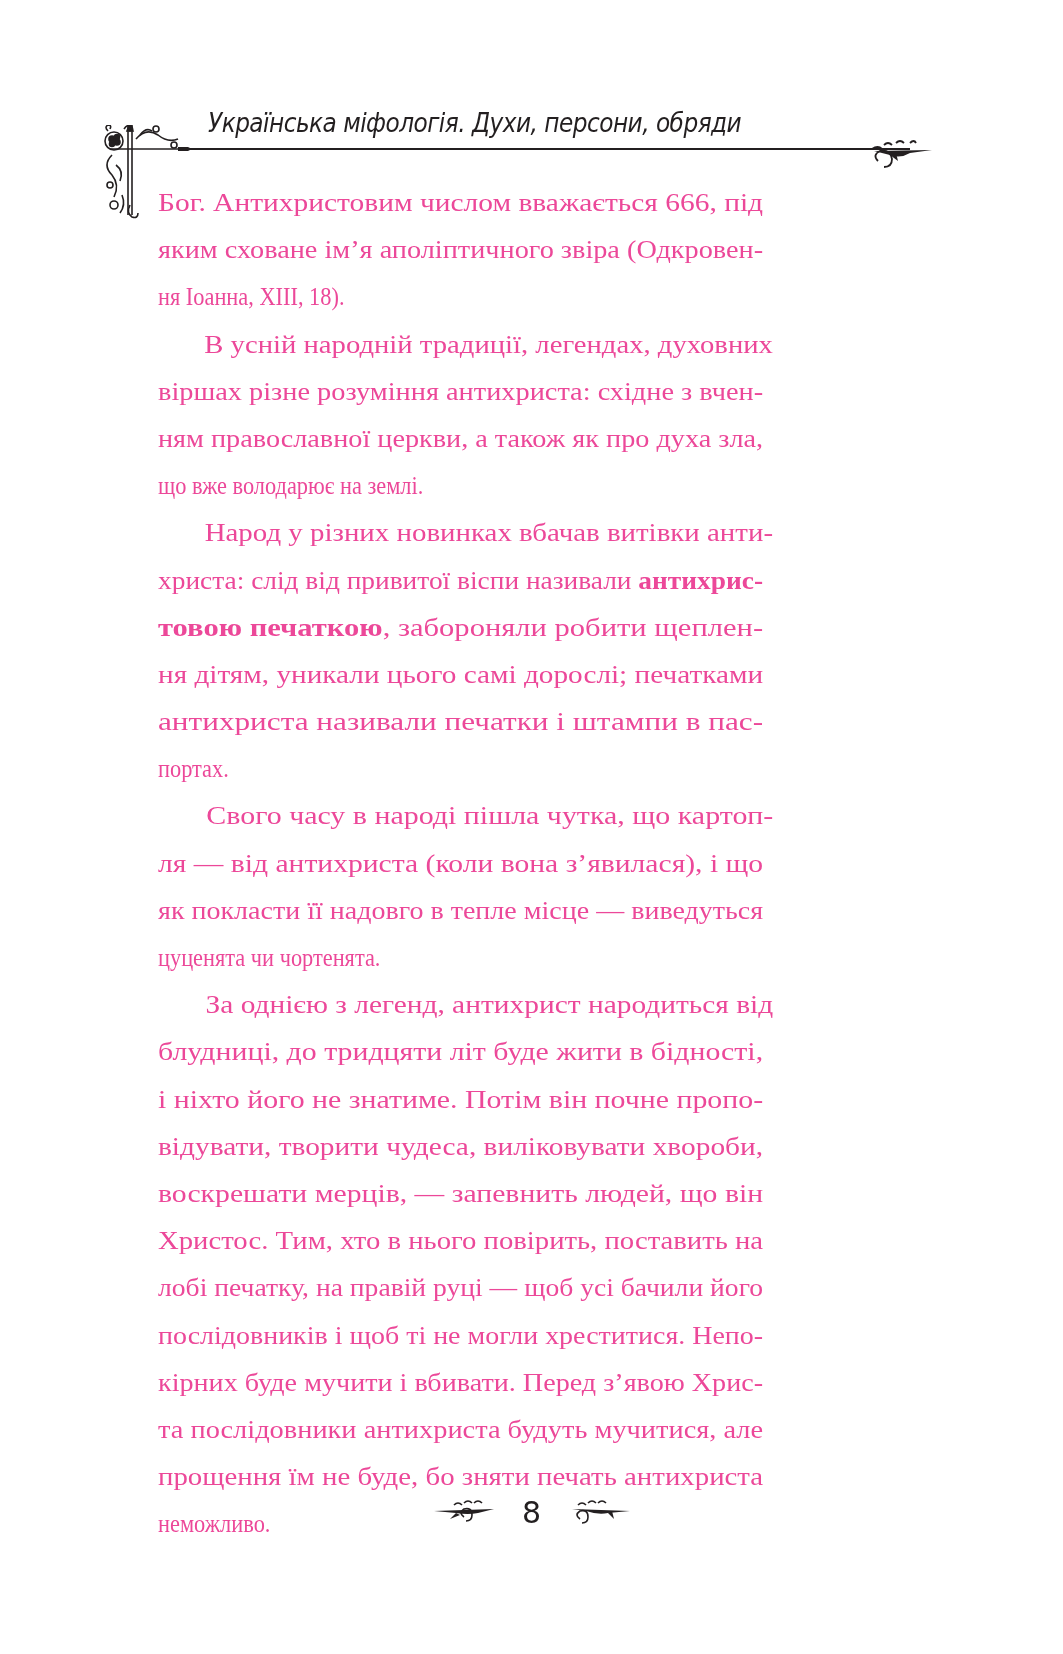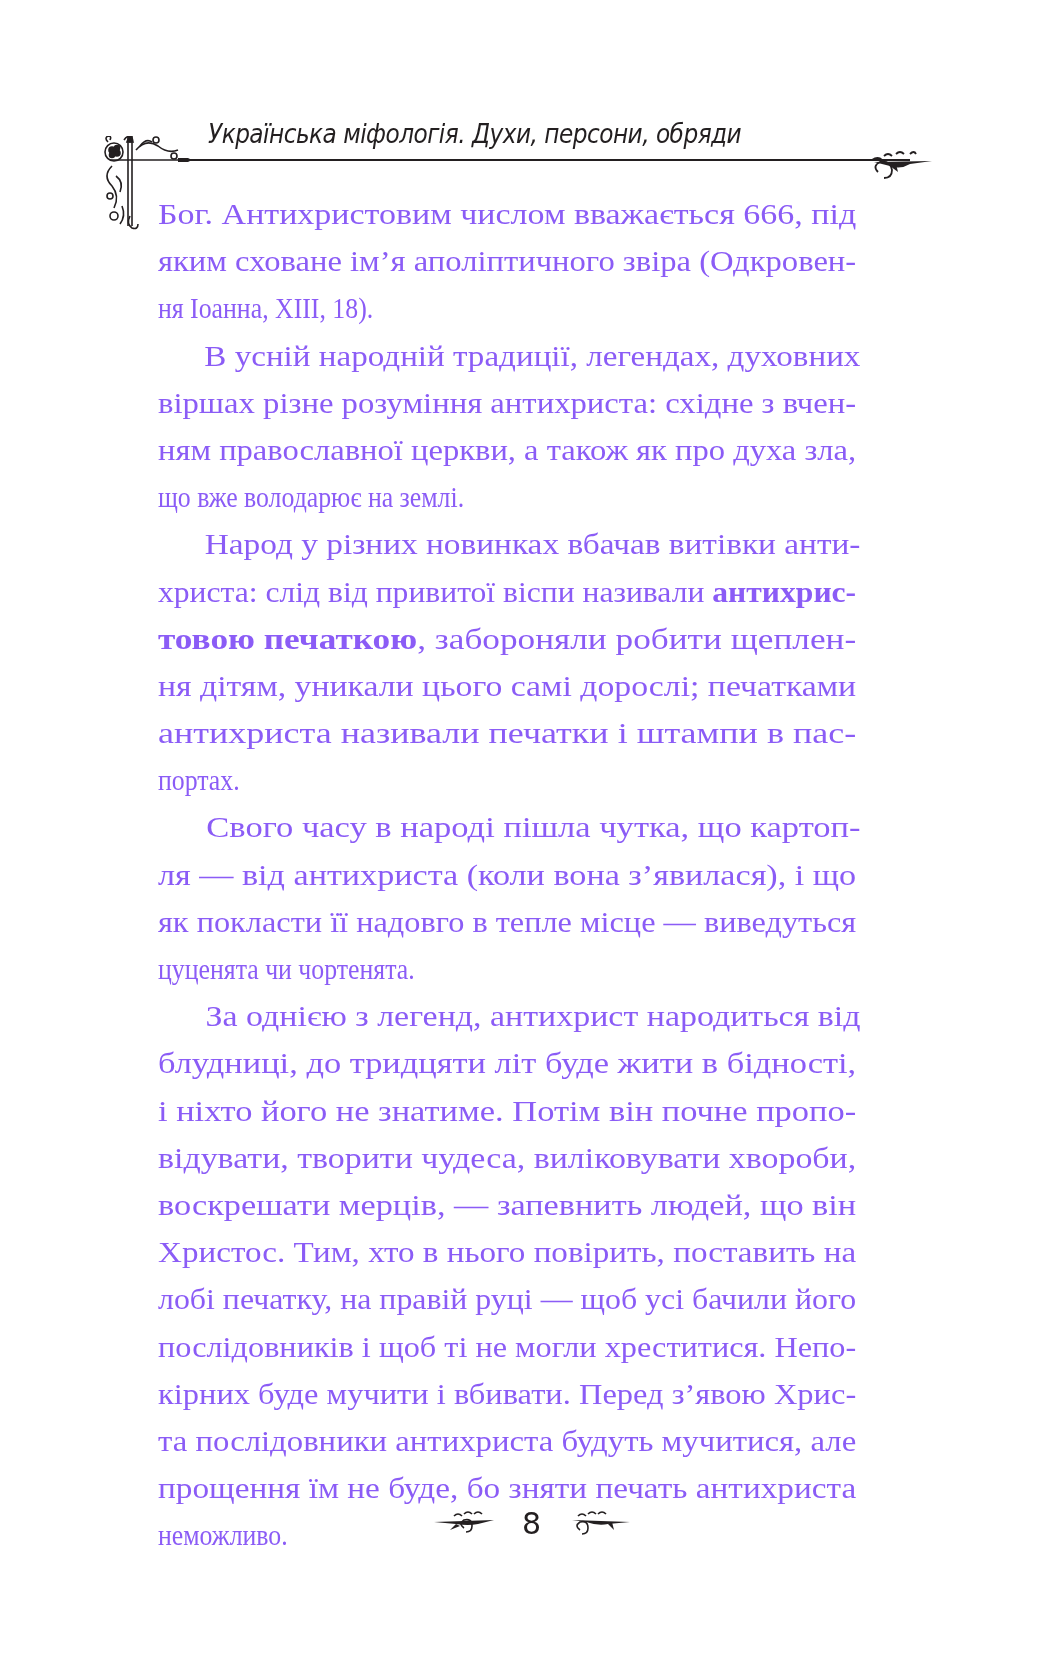--- a/index.html
+++ b/index.html
@@ -1,35 +1,35 @@
 <!DOCTYPE html>
 <html><head>
 <meta charset="utf-8">
 <style>
   html, body { margin: 0; padding: 0; background: #ffffff; }
   body { width: 1063px; height: 1654px; position: relative; overflow: hidden; }
-  .page { position: absolute; left: 0; top: 12px; width: 1063px; height: 1286px; background: #fff; text-decoration: underline; }
+  .page { position: absolute; left: 0; top: 1px; width: 1063px; height: 1286px; background: #fff; text-decoration: underline; }
 
   .running-head {
     position: absolute; left: 208px; top: 106px;
     font-family: "DejaVu Sans", sans-serif; font-style: italic;
     font-size: 27px; color: #231f20; letter-spacing: -0.6px;
     transform: scaleX(0.86); transform-origin: left center; white-space: nowrap;
   }
   .head-rule {
     position: absolute; left: 190px; top: 147px; width: 720px; height: 2px;
     background: #231f20;
   }
   .corner-ornament { position: absolute; left: 100px; top: 124px; width: 92px; height: 96px; }
   .head-right-ornament { position: absolute; left: 870px; top: 138px; width: 62px; height: 32px; }
 
   .body-text {
     position: absolute; left: 158px; top: 178px; width: 768px;
-    font-family: "Liberation Serif", serif; font-size: 30px; line-height: 47.2px;
-    color: #8b5cf6;
+    font-family: "Liberation Serif", serif; font-size: 26px; line-height: 47.2px;
+    color: #ec4899;
   }
   .line {
     display: block; height: 47.2px; white-space: nowrap;
     transform-origin: left center;
   }
   .line .inner { display: inline-block; white-space: nowrap; }
   .line.indent .inner { padding-left: 42px; }
   b { font-weight: bold; }
 
   .folio {

